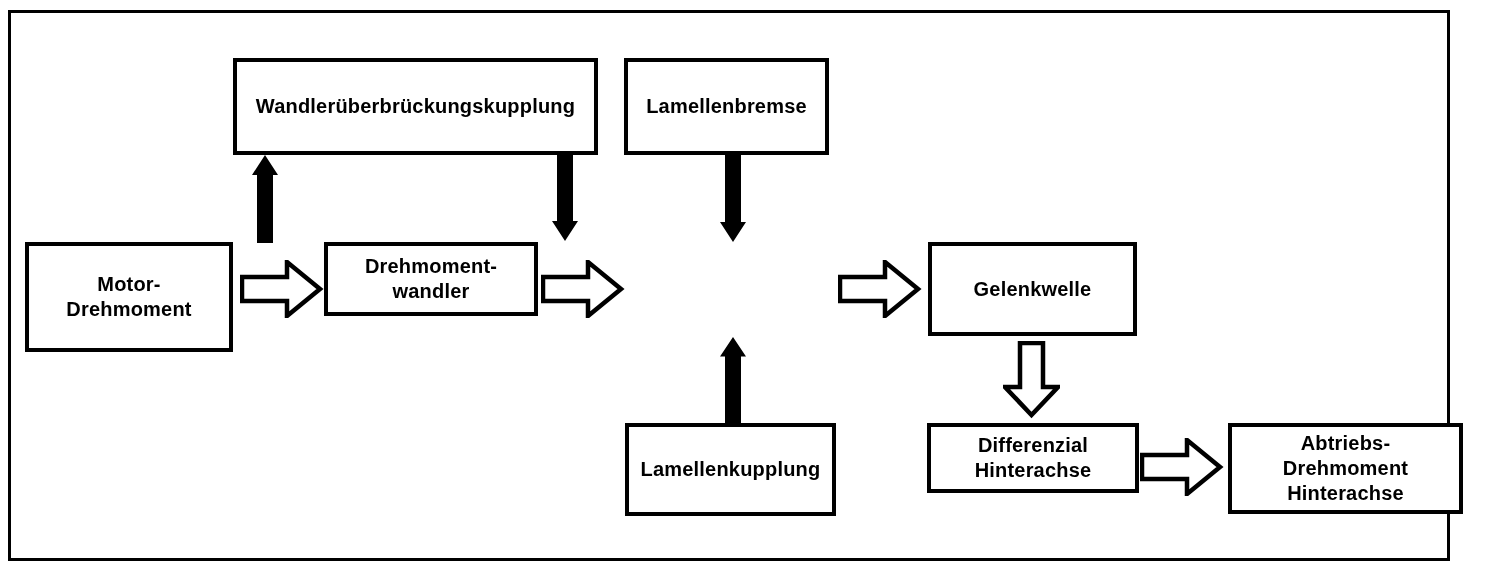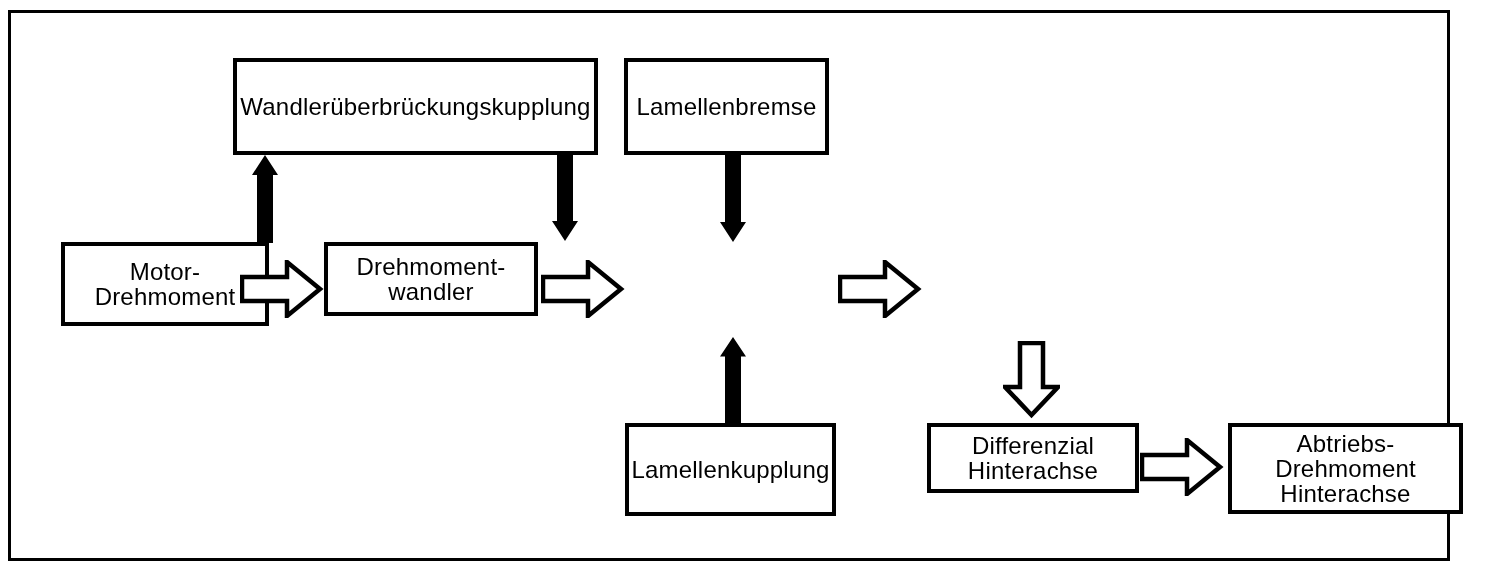--- a/index.html
+++ b/index.html
@@ -17,31 +17,31 @@
   .node{
     position:absolute;
     border:4px solid #000000;
     background:#ffffff;
     display:flex;align-items:center;justify-content:center;
     text-align:center;
     box-sizing:border-box;
     color:#000000;
   }
   .node-label{
-    font-weight:normal;
-    font-size:24px;
+    font-weight:bold;
+    font-size:20px;
     line-height:25px;
     white-space:pre-line;
     letter-spacing:0.2px;
   }
   .arrow{position:absolute;display:block;}
   
   #n-wkupplung   {left:233px;top:58px;  width:365px;height:97px;}
   #n-lbremse     {left:624px;top:58px;  width:205px;height:97px;}
-  #n-motor       {left:25px; top:242px; width:208px;height:84px;margin-left:36px;}
+  #n-motor       {left:25px; top:242px; width:208px;height:110px;}
   #n-dwandler    {left:324px;top:242px; width:214px;height:74px;}
   #n-agetriebe   {left:624px;top:242px; width:214px;height:94px;}
   #n-gelenkwelle {left:928px;top:242px; width:209px;height:94px;}
   #n-lkupplung   {left:625px;top:423px; width:211px;height:93px;}
   #n-differenzial{left:927px;top:423px; width:212px;height:70px;}
   #n-abtrieb     {left:1228px;top:423px;width:235px;height:91px;}
 </style>
 </head>
 <body>
 
@@ -55,20 +55,23 @@
   <div class="node" id="n-lbremse">
     <span class="node-label">Lamellenbremse</span>
   </div>
   <div class="node" id="n-motor">
     <span class="node-label">Motor-
 Drehmoment</span>
   </div>
   <div class="node" id="n-dwandler">
     <span class="node-label">Drehmoment-
 wandler</span>
+  </div>
+  <div class="node" id="n-gelenkwelle">
+    <span class="node-label">Gelenkwelle</span>
   </div>
   <div class="node" id="n-lkupplung">
     <span class="node-label">Lamellenkupplung</span>
   </div>
   <div class="node" id="n-differenzial">
     <span class="node-label">Differenzial
 Hinterachse</span>
   </div>
   <div class="node" id="n-abtrieb">
     <span class="node-label">Abtriebs-

